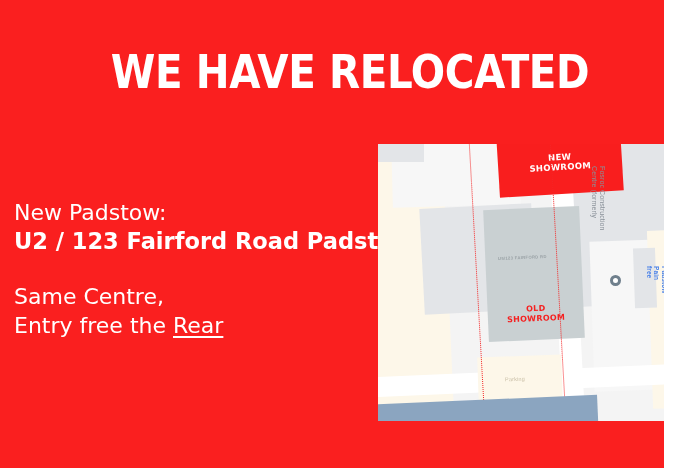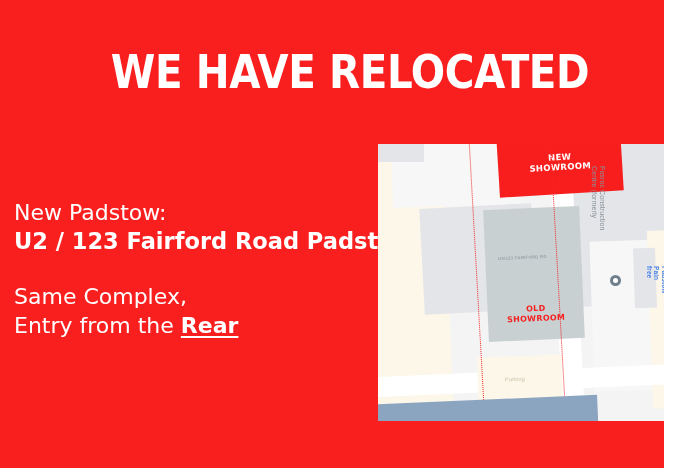--- a/index.html
+++ b/index.html
@@ -47,21 +47,21 @@
   .copy-line {
     font-family: "DejaVu Sans", sans-serif;
     font-size: 22px;
     line-height: 1.32;
     white-space: nowrap;
   }
   .copy-line.regular { font-weight: normal; }
   .copy-line.bold    { font-weight: bold; font-size: 22.5px; }
   #copy-block-2 { margin-top: 25px; }
   .underline-bold {
-    font-weight: bold;
+    font-weight: normal;
     text-decoration: underline;
     text-underline-offset: 3px;
     text-decoration-thickness: 2px;
     text-align: right;
   }
 
   
   #map {
     position: absolute;
     left: 378px;
@@ -182,22 +182,22 @@
 
 <div id="banner">
 
   <div id="headline">WE HAVE RELOCATED</div>
 
   <div id="copy">
     <div class="copy-line regular">New Padstow:</div>
     <div class="copy-line bold">U2 / 123 Fairford Road Padstow</div>
 
     <div id="copy-block-2">
-      <div class="copy-line regular">Same Complex,</div>
-      <div class="copy-line regular"><span>Entry from the </span><span class="underline-bold">Rear</span></div>
+      <div class="copy-line regular">Same Centre,</div>
+      <div class="copy-line regular"><span>Entry free the </span><span class="underline-bold">Rear</span></div>
     </div>
   </div>
 
   <div id="map">
 
     <div class="poly lot-cream" style="left:-8px; top:-4px; width:78px; height:276px; transform:rotate(-2.5deg);"></div>
 
     <div class="poly lot-cream" style="left:-40px; top:78px; width:58px; height:120px;"></div>
 
     <div class="poly bldg-white" style="left:14px; top:-6px; width:128px; height:68px; transform:rotate(-1.5deg);"></div>

